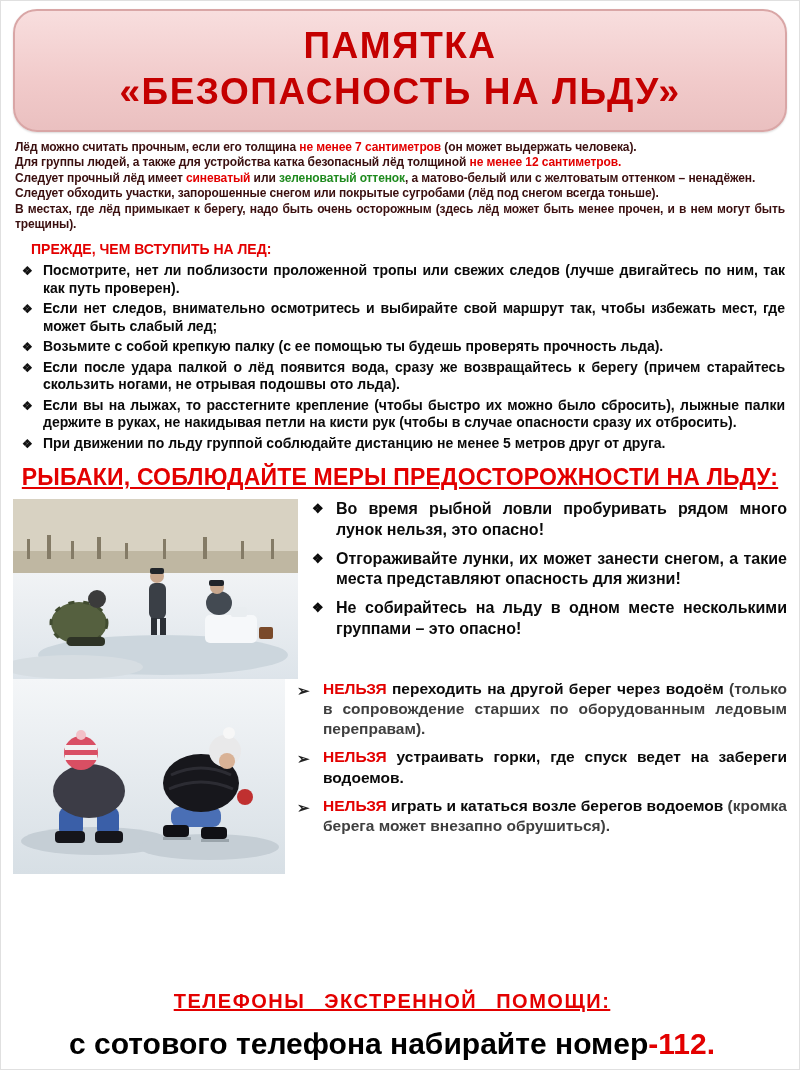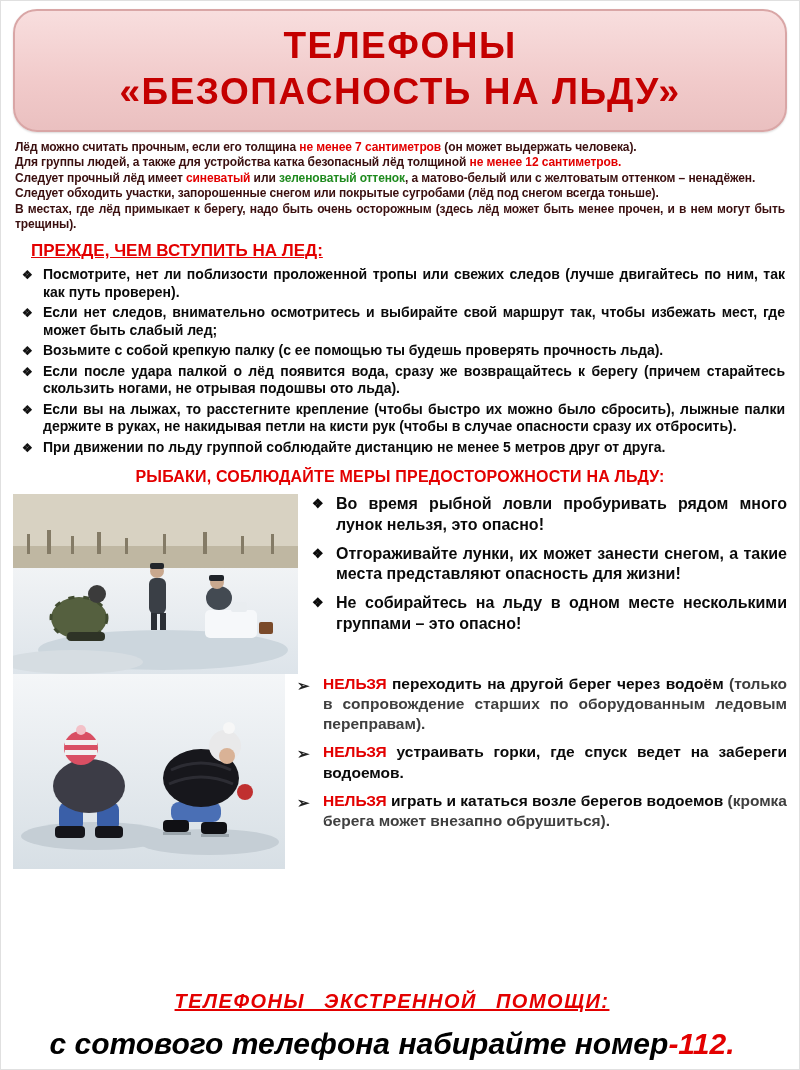--- a/index.html
+++ b/index.html
@@ -21,58 +21,58 @@
     font-weight:bold; color:#c40000; font-size:37px; letter-spacing:1.5px; line-height:1.25;
   }
   
   .intro { padding:2px 14px 0; color:#3a0f0f; font-weight:bold;
            font-size:12px; line-height:1.3; text-align:justify; letter-spacing:-0.1px; }
   .intro p { margin:0; }
   span.red { color:#e30000; }
   span.green { color:#1f8b1f; }
   span.paren { color:#3f3f3f; font-weight:600; }
   
-  .sec-heading { color:#e30000; font-weight:bold; font-size:17px; margin:8px 14px 5px 30px;text-decoration:underline; }
+  .sec-heading { color:#e30000; font-weight:bold; font-size:14px; margin:8px 14px 5px 30px; }
   
   .list { padding:0 14px; }
   .li { display:flex; font-size:14px; font-weight:bold; color:#0a0a0a;
         line-height:1.25; margin-bottom:3px; }
   .li .bullet { width:28px; flex:none; font-size:12px; padding-left:7px; padding-top:2px; color:#111; }
   .li .txt { flex:1; text-align:justify; }
   
   .center-heading { text-align:center; color:#e30000; font-weight:bold;
-                    font-size:16px; margin:12px 10px 8px; letter-spacing:.2px; }
+                    font-size:23px; margin:12px 10px 8px; letter-spacing:.2px;text-decoration:underline; }
   
   .row { display:flex; padding:0 12px; gap:12px; align-items:flex-start; }
   .photo { flex:none; display:block; }
   .row .col { flex:1; }
   .li2 { display:flex; font-weight:bold; color:#0a0a0a; margin-bottom:8px; }
   .row-fish .li2 { font-size:16px; line-height:1.3; }
   .row-kids .li2 { font-size:15.5px; line-height:1.3; }
   .li2 .bullet { width:26px; flex:none; padding-top:2px; }
   .row-fish .li2 .bullet { font-size:13px; padding-left:2px; }
   .row-kids .li2 .bullet { font-size:15px; color:#222; }
   .li2 .txt { flex:1; text-align:justify; }
   
-  .footer { position:absolute; left:0; right:16px; bottom:8px; text-align:center;font-style:italic; }
+  .footer { position:absolute; left:0; right:16px; bottom:8px; text-align:center; }
   .footer-heading {
     color:#e30000; font-weight:bold; font-size:20px;
     text-decoration:underline; letter-spacing:1.5px; word-spacing:12px;
     margin-bottom:14px;
   }
   .footer-line { font-weight:bold; font-size:30px; color:#000; }
   .footer-line span.red { color:#e30000; }
 </style>
 </head>
 <body>
 
 <div class="page">
 
   <div class="header-box">
-    <div class="t1">ТЕЛЕФОНЫ</div>
+    <div class="t1">ПАМЯТКА</div>
     <div class="t2">«БЕЗОПАСНОСТЬ НА ЛЬДУ»</div>
   </div>
 
   <div class="intro">
     <p><span>Лёд можно считать прочным, если его толщина </span><span class="red">не менее 7 сантиметров</span><span> (он может выдержать человека).</span></p>
     <p><span>Для группы людей, а также для устройства катка безопасный лёд толщиной </span><span class="red">не менее 12 сантиметров.</span></p>
     <p><span>Следует прочный лёд имеет </span><span class="red">синеватый</span><span> или </span><span class="green">зеленоватый оттенок</span><span>, а матово-белый или с желтоватым оттенком – ненадёжен.</span></p>
     <p><span>Следует обходить участки, запорошенные снегом или покрытые сугробами (лёд под снегом всегда тоньше).</span></p>
     <p><span>В местах, где лёд примыкает к берегу, надо быть очень осторожным (здесь лёд может быть менее прочен, и в нем могут быть трещины).</span></p>
   </div>

